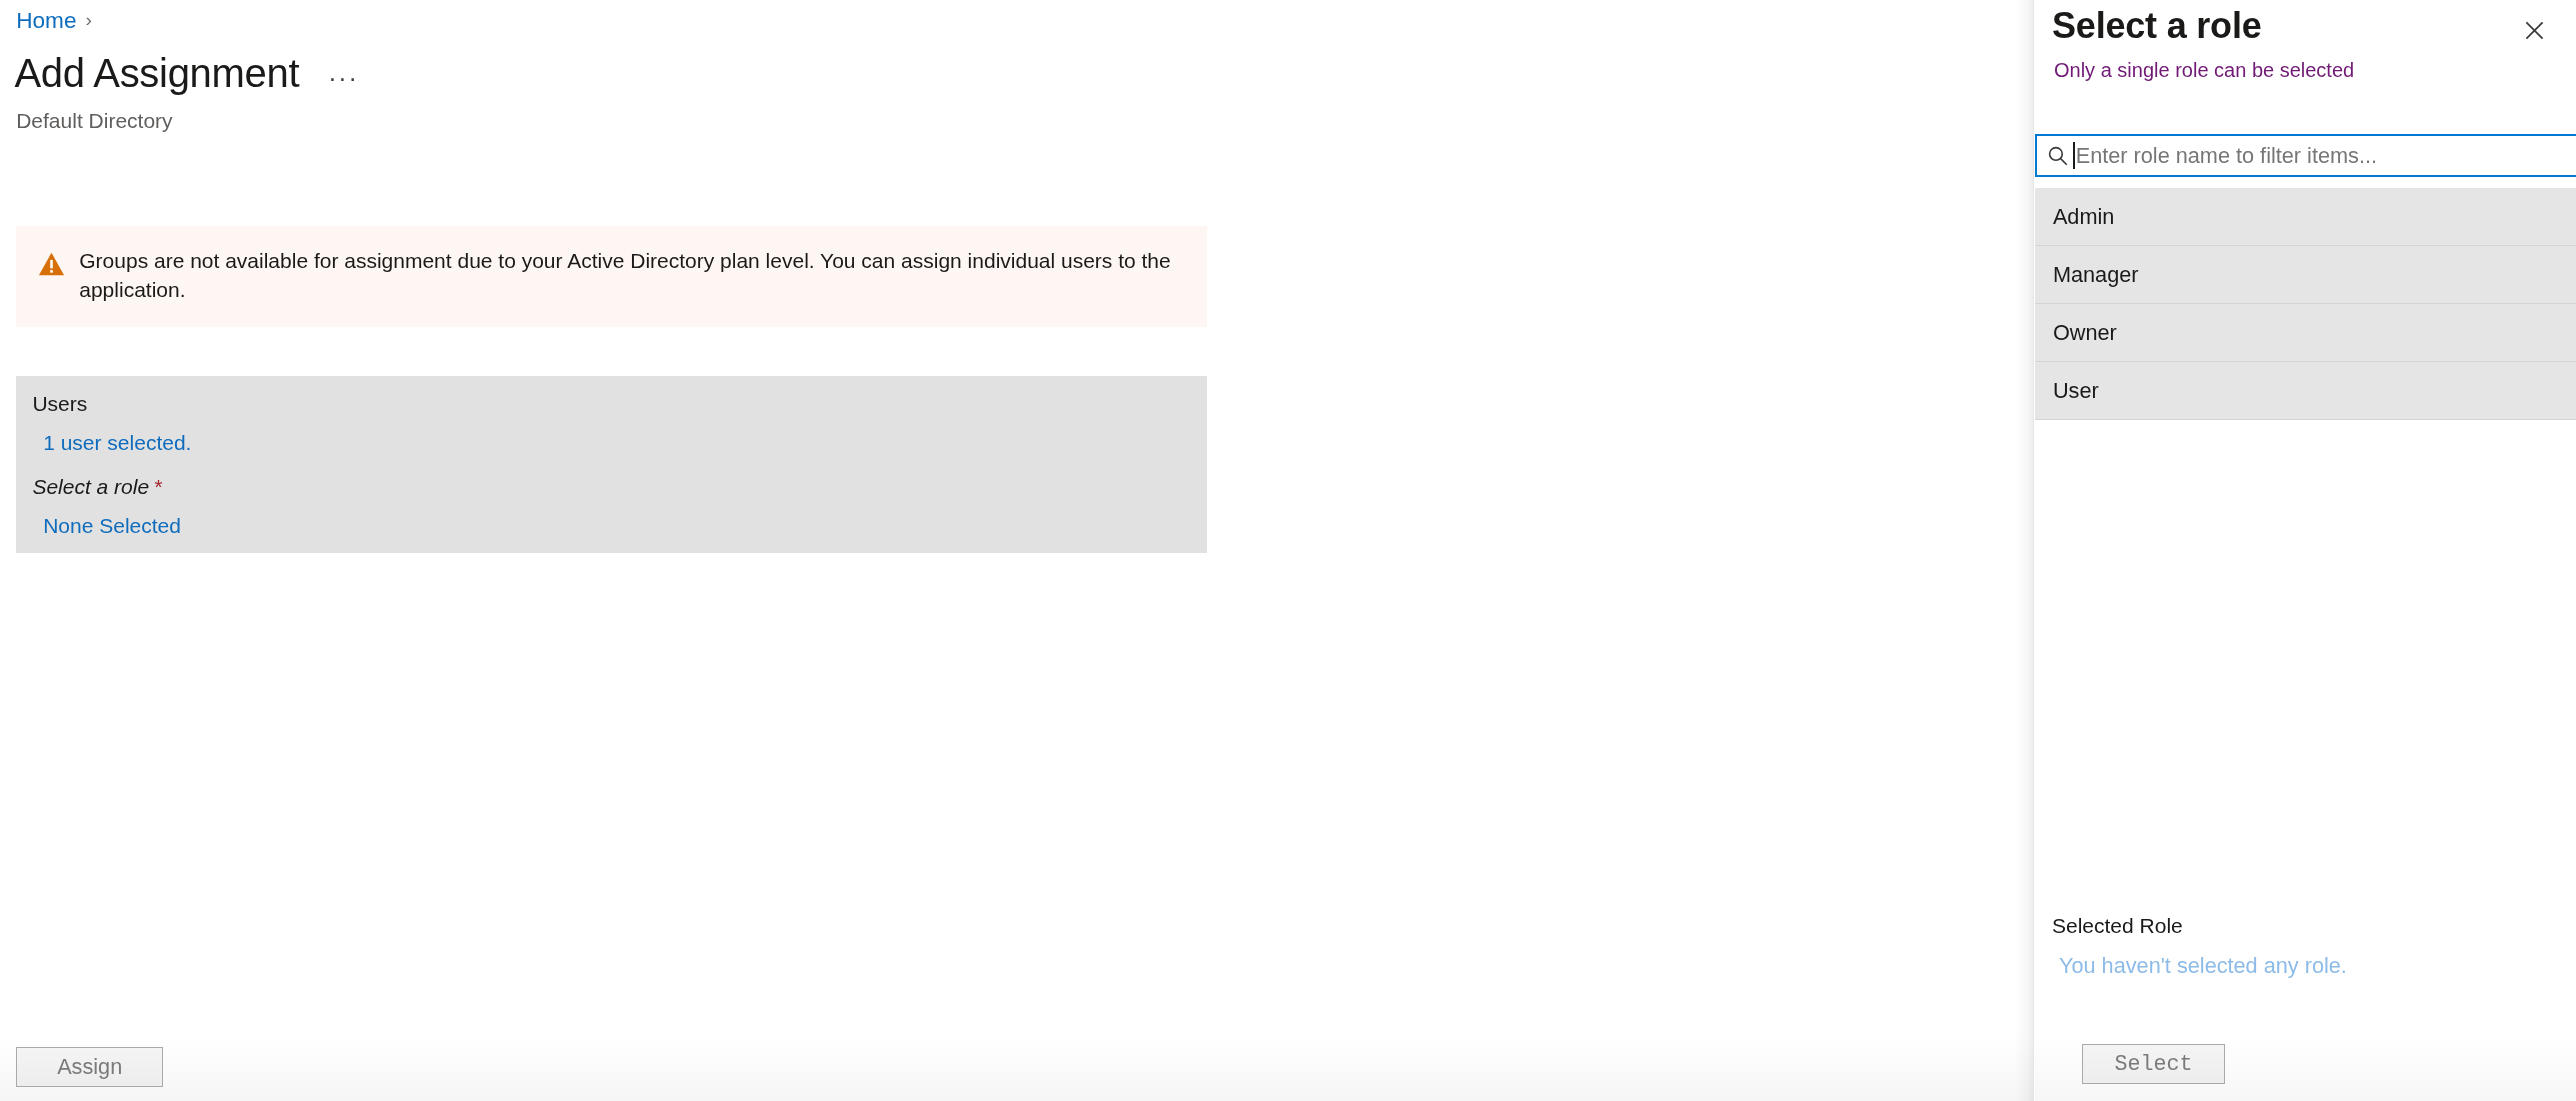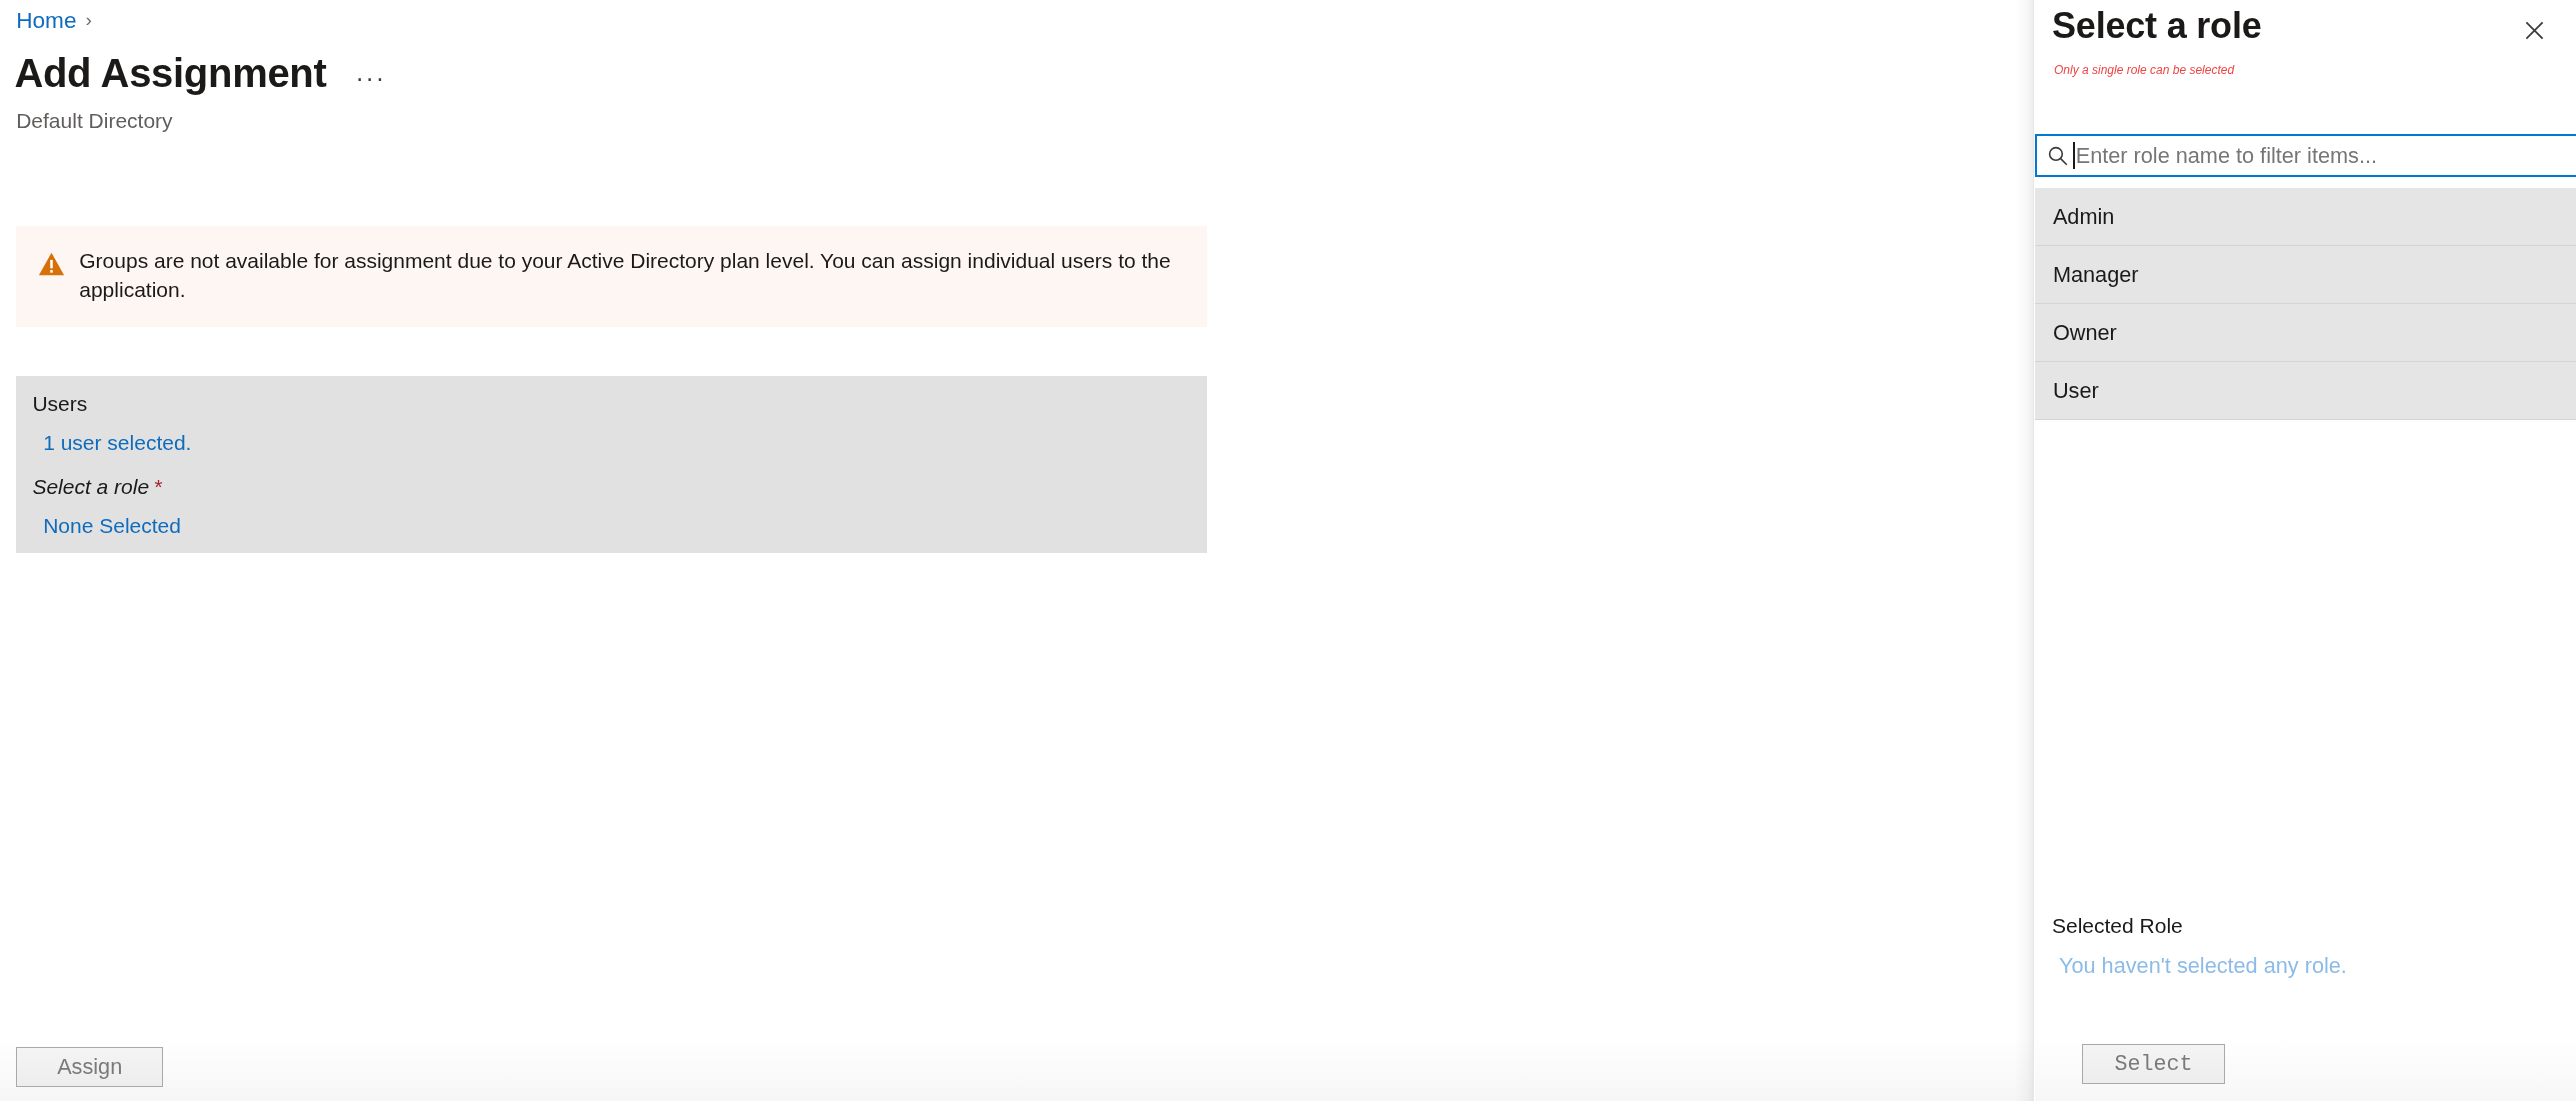--- a/index.html
+++ b/index.html
@@ -32,21 +32,21 @@
   #breadcrumb .crumb-chevron {
     color: #6b6b6b; font-size: 19px; display:inline-block;
     transform: translateY(-0.9px);
   }
 
   #page-title-row {
     position: absolute; left: 14.4px; top: 51px;
     display: flex; align-items: center; gap: 23.5px;
   }
   #page-title {
-    font-size: 40px; font-weight: 700; color: #1b1a19;
+    font-size: 40px; font-weight: 400; color: #1b1a19;
     letter-spacing: -0.3px; line-height: 45px;
   }
   #more-btn {
     font-size: 25px; color: #3b3a39; letter-spacing: 1.8px;
     cursor: pointer; user-select:none;
     padding: 1.8px 5.4px; margin-top: 9px;
   }
   #page-subtitle {
     position: absolute; left: 16.2px; top: 108px;
     font-size: 21px; color: #605e5c; line-height: 25px;
@@ -124,21 +124,21 @@
   }
 
   #pane-header { position: relative; height: 108px; }
   #pane-title {
     position: absolute; left: 18px; top: 0px;
     font-size: 36px; font-weight: 600; color: #1b1a19;
     line-height: 52px; letter-spacing: -0.2px;
   }
   #pane-subtitle {
     position: absolute; left: 20px; top: 58px;
-    font-size: 12px; color: #ef4444; line-height: 25px; font-style: italic;
+    font-size: 20px; color: #701a75; line-height: 25px;
   }
   #pane-close {
     position: absolute; right: 25px; top: 14.4px;
     width: 32.5px; height: 32.5px;
     display: flex; align-items: center; justify-content: center;
     cursor: pointer;
   }
 
   
   #role-search-wrap {

